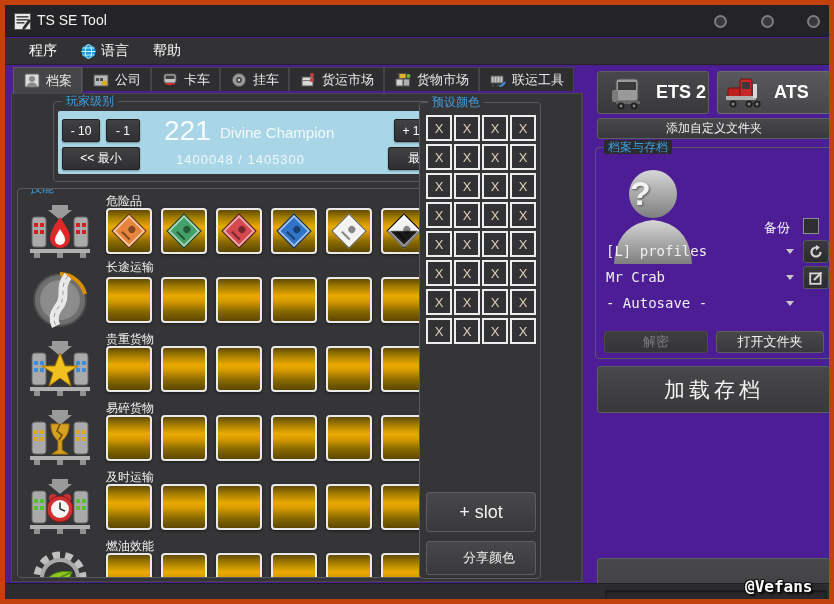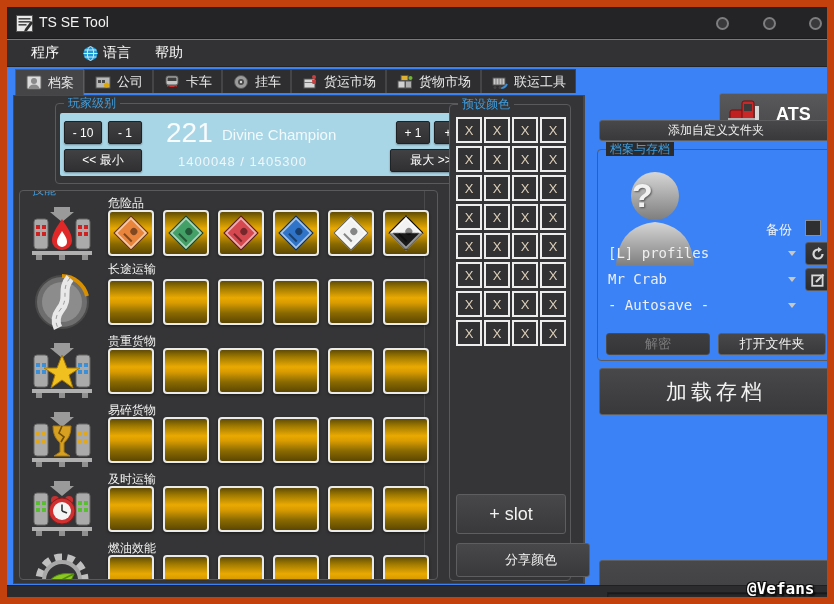--- a/index.html
+++ b/index.html
@@ -1,18 +1,18 @@
 <!DOCTYPE html>
 <html><head>
 <meta charset="utf-8">
 <style>
   * { margin:0; padding:0; box-sizing:border-box; }
   html,body { background:#1a1a1a; }
   body { font-family:"Liberation Sans", sans-serif; }
-  .window { position:relative; width:834px; height:604px; background:#3b82f6; overflow:hidden; border:7px solid #c2410c; color:#f0f0f0; }
+  .window { position:relative; width:834px; height:604px; background:#4c1d95; overflow:hidden; border:5px solid #c2410c; color:#f0f0f0; }
 
   
   .titlebar { position:absolute; left:0; top:0; width:834px; height:32px; background:#242426; border-bottom:1px solid #1c1c1e; }
   .titlebar .appicon { position:absolute; left:9px; top:8px; width:17px; height:17px; }
   .titlebar .title { position:absolute; left:32px; top:7px; font-size:14px; color:#f2f2f2; }
   .winbtn { position:absolute; top:10px; width:13px; height:13px; border-radius:50%; background:#39393b; border:2px solid #7e7e80; }
   .winbtn.b1{ left:709px; } .winbtn.b2{ left:756px; } .winbtn.b3{ left:802px; }
 
   
   .menubar { position:absolute; left:0; top:33px; width:834px; height:27px; background:#323234; border-bottom:1px solid #242426; display:flex; align-items:center; gap:4px; padding-left:14px; }
@@ -357,21 +357,21 @@
     <div class="skill-slots" style="top:364px;">
         <button class="slot"></button>
         <button class="slot"></button>
         <button class="slot"></button>
         <button class="slot"></button>
         <button class="slot"></button>
         <button class="slot"></button>
       </div>
   </div>
 
-  <div class="group" style="left:442px; top:97px; width:122px; height:477px; background:#353537;">
+  <div class="group" style="left:414px; top:97px; width:122px; height:477px; background:#353537;">
     <span class="group-label">预设颜色</span>
     <div class="preset-grid">
         <button class="preset-cell">X</button>
         <button class="preset-cell">X</button>
         <button class="preset-cell">X</button>
         <button class="preset-cell">X</button>
         <button class="preset-cell">X</button>
         <button class="preset-cell">X</button>
         <button class="preset-cell">X</button>
         <button class="preset-cell">X</button>
@@ -394,24 +394,37 @@
         <button class="preset-cell">X</button>
         <button class="preset-cell">X</button>
         <button class="preset-cell">X</button>
         <button class="preset-cell">X</button>
         <button class="preset-cell">X</button>
         <button class="preset-cell">X</button>
         <button class="preset-cell">X</button>
         <button class="preset-cell">X</button>
       </div>
     <button class="btn" style="position:absolute; left:6px; top:389px; width:110px; height:40px; font-size:18px;">+ slot</button>
-    <button class="btn" style="position:absolute; left:6px; top:438px; width:134px; height:34px; font-size:13px;padding-left:16px;">分享颜色</button>
-  </div>
-
-  <button class="btn game-btn" style="left:712px; width:114px; padding-left:6px; background:linear-gradient(180deg,#59595b,#474749); border-color:#6e6e70;margin-top:20px;">
+    <button class="btn" style="position:absolute; left:6px; top:438px; width:110px; height:34px; font-size:13px;padding-left:16px;">分享颜色</button>
+  </div>
+
+  <button class="btn game-btn" style="left:592px; width:112px; padding-left:8px;">
+    <svg viewBox="0 0 42 34">
+      <rect x="10" y="3" width="22" height="22" rx="3" fill="#9a9a9a" stroke="#555"></rect>
+      <rect x="12" y="6" width="18" height="8" fill="#3a3a3a"></rect>
+      <rect x="6" y="14" width="6" height="12" rx="2" fill="#7c7c7c"></rect>
+      <rect x="10" y="25" width="24" height="3" fill="#666"></rect>
+      <circle cx="15" cy="30" r="3.4" fill="#222"></circle>
+        <circle cx="28" cy="30" r="3.4" fill="#222"></circle>
+      <circle cx="15" cy="30" r="1.4" fill="#888"></circle>
+        <circle cx="28" cy="30" r="1.4" fill="#888"></circle>
+    </svg>
+    <span>ETS 2</span>
+  </button>
+  <button class="btn game-btn" style="left:712px; width:114px; padding-left:6px; background:linear-gradient(180deg,#59595b,#474749); border-color:#6e6e70;">
     <svg viewBox="0 0 42 34">
       <rect x="4" y="12" width="16" height="10" rx="2" fill="#c02020" stroke="#701010"></rect>
       <rect x="16" y="3" width="12" height="19" rx="2" fill="#c82828" stroke="#701010"></rect>
       <rect x="18" y="6" width="8" height="7" fill="#3a3a3a"></rect>
       <rect x="2" y="20" width="30" height="4" fill="#b0b0b0"></rect>
       <rect x="29" y="8" width="4" height="14" fill="#d8d8d8"></rect>
       <circle cx="9" cy="28" r="3.6" fill="#222"></circle>
         <circle cx="25" cy="28" r="3.6" fill="#222"></circle>
         <circle cx="33" cy="28" r="3.6" fill="#222"></circle>
       <circle cx="9" cy="28" r="1.5" fill="#888"></circle>

